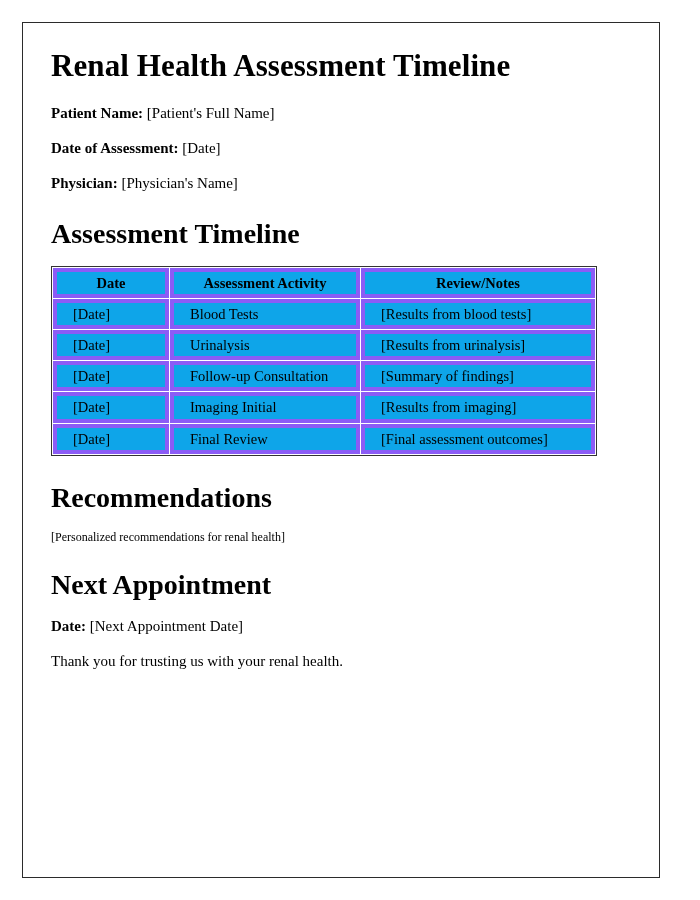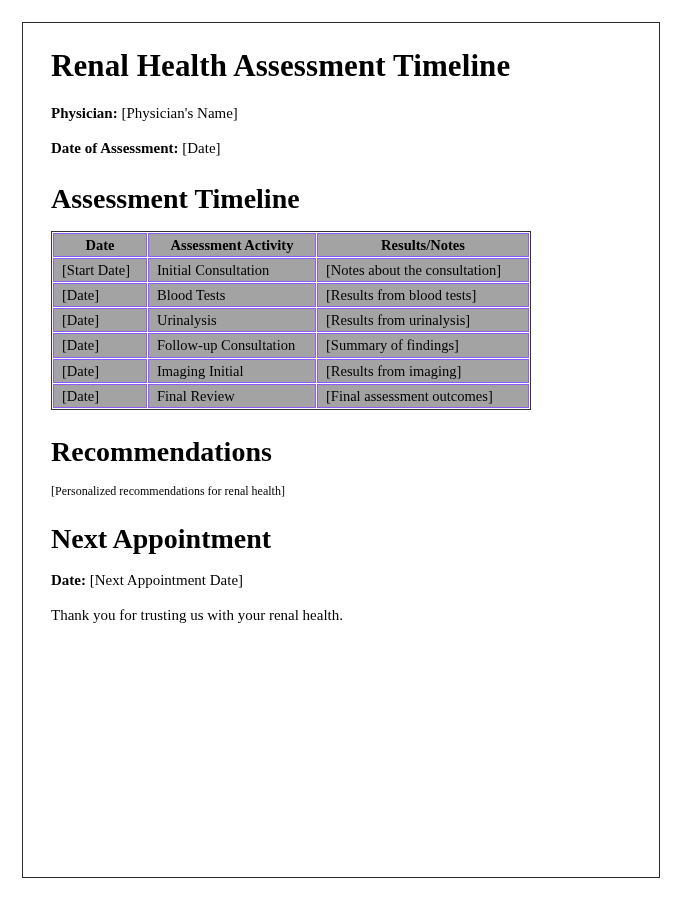--- a/index.html
+++ b/index.html
@@ -63,25 +63,25 @@
   table.timeline-table {
     border-collapse: separate;
     border-spacing: 1px;
     border: 1px solid #333333;
     margin: 0 0 4px 0;
     font-size: 14.5px;
     background: #ffffff;
   }
   table.timeline-table th,
   table.timeline-table td {
-    border: 1px solid #8b5cf6;
-    padding: 2px 8px;
+    border: 4px solid #8b5cf6;
+    padding: 2px 16px;
     line-height: 1.25;
     vertical-align: middle;
-    background: #a3a3a3;
+    background: #0ea5e9;
     white-space: nowrap;
   }
   table.timeline-table th {
     font-weight: bold;
     text-align: center;
   }
   table.timeline-table td {
     text-align: left;
   }
   table.timeline-table th.col-date,
@@ -114,45 +114,44 @@
 </head>
 <body>
 
 <div class="page-frame">
   <div class="page-content">
 
     <h1 class="doc-title">Renal Health Assessment Timeline</h1>
 
     <div class="meta-block">
       <p class="meta-line">
-        <span class="meta-label">Physician:</span>
-        <span class="meta-value">[Physician's Name]</span>
+        <span class="meta-label">Patient Name:</span>
+        <span class="meta-value">[Patient's Full Name]</span>
       </p>
       <p class="meta-line">
         <span class="meta-label">Date of Assessment:</span>
         <span class="meta-value">[Date]</span>
+      </p>
+      <p class="meta-line">
+        <span class="meta-label">Physician:</span>
+        <span class="meta-value">[Physician's Name]</span>
       </p>
     </div>
 
     <h2 class="section-heading">Assessment Timeline</h2>
 
     <table class="timeline-table">
       <thead>
         <tr>
           <th class="col-date">Date</th>
           <th class="col-activity">Assessment Activity</th>
-          <th class="col-results">Results/Notes</th>
+          <th class="col-results">Review/Notes</th>
         </tr>
       </thead>
       <tbody>
-        <tr>
-          <td class="col-date">[Start Date]</td>
-          <td class="col-activity">Initial Consultation</td>
-          <td class="col-results">[Notes about the consultation]</td>
-        </tr>
         <tr>
           <td class="col-date">[Date]</td>
           <td class="col-activity">Blood Tests</td>
           <td class="col-results">[Results from blood tests]</td>
         </tr>
         <tr>
           <td class="col-date">[Date]</td>
           <td class="col-activity">Urinalysis</td>
           <td class="col-results">[Results from urinalysis]</td>
         </tr>

